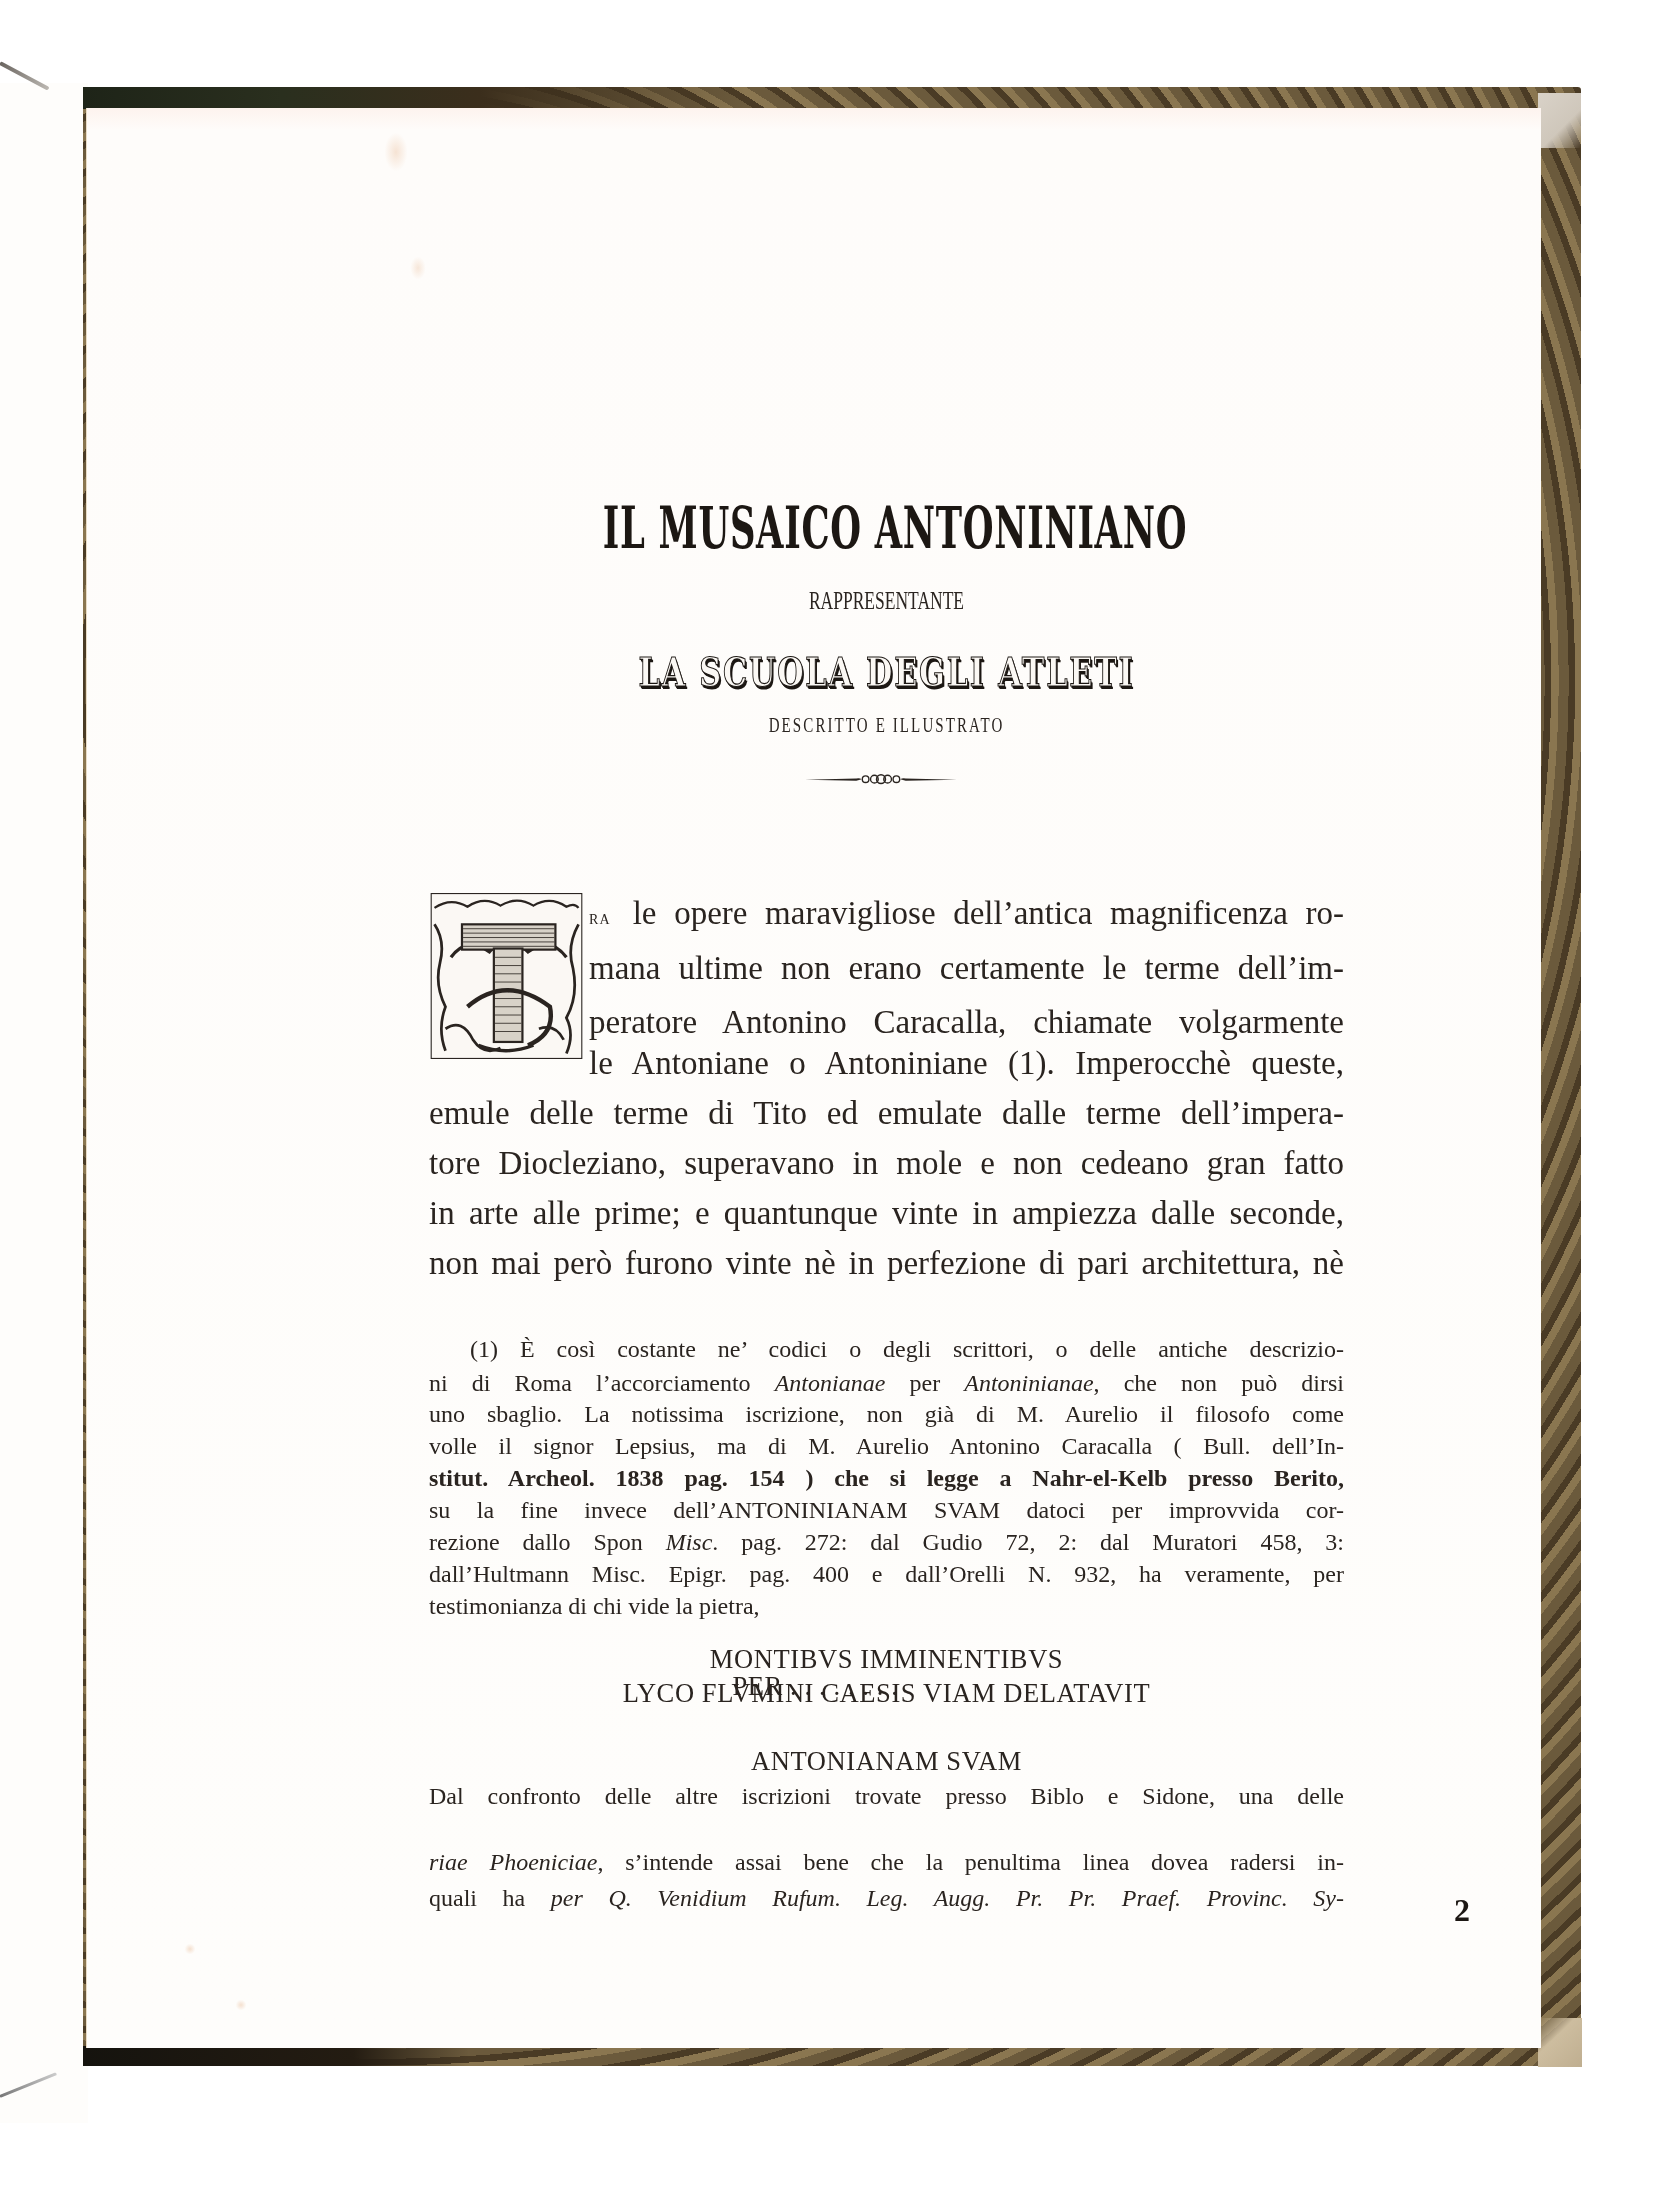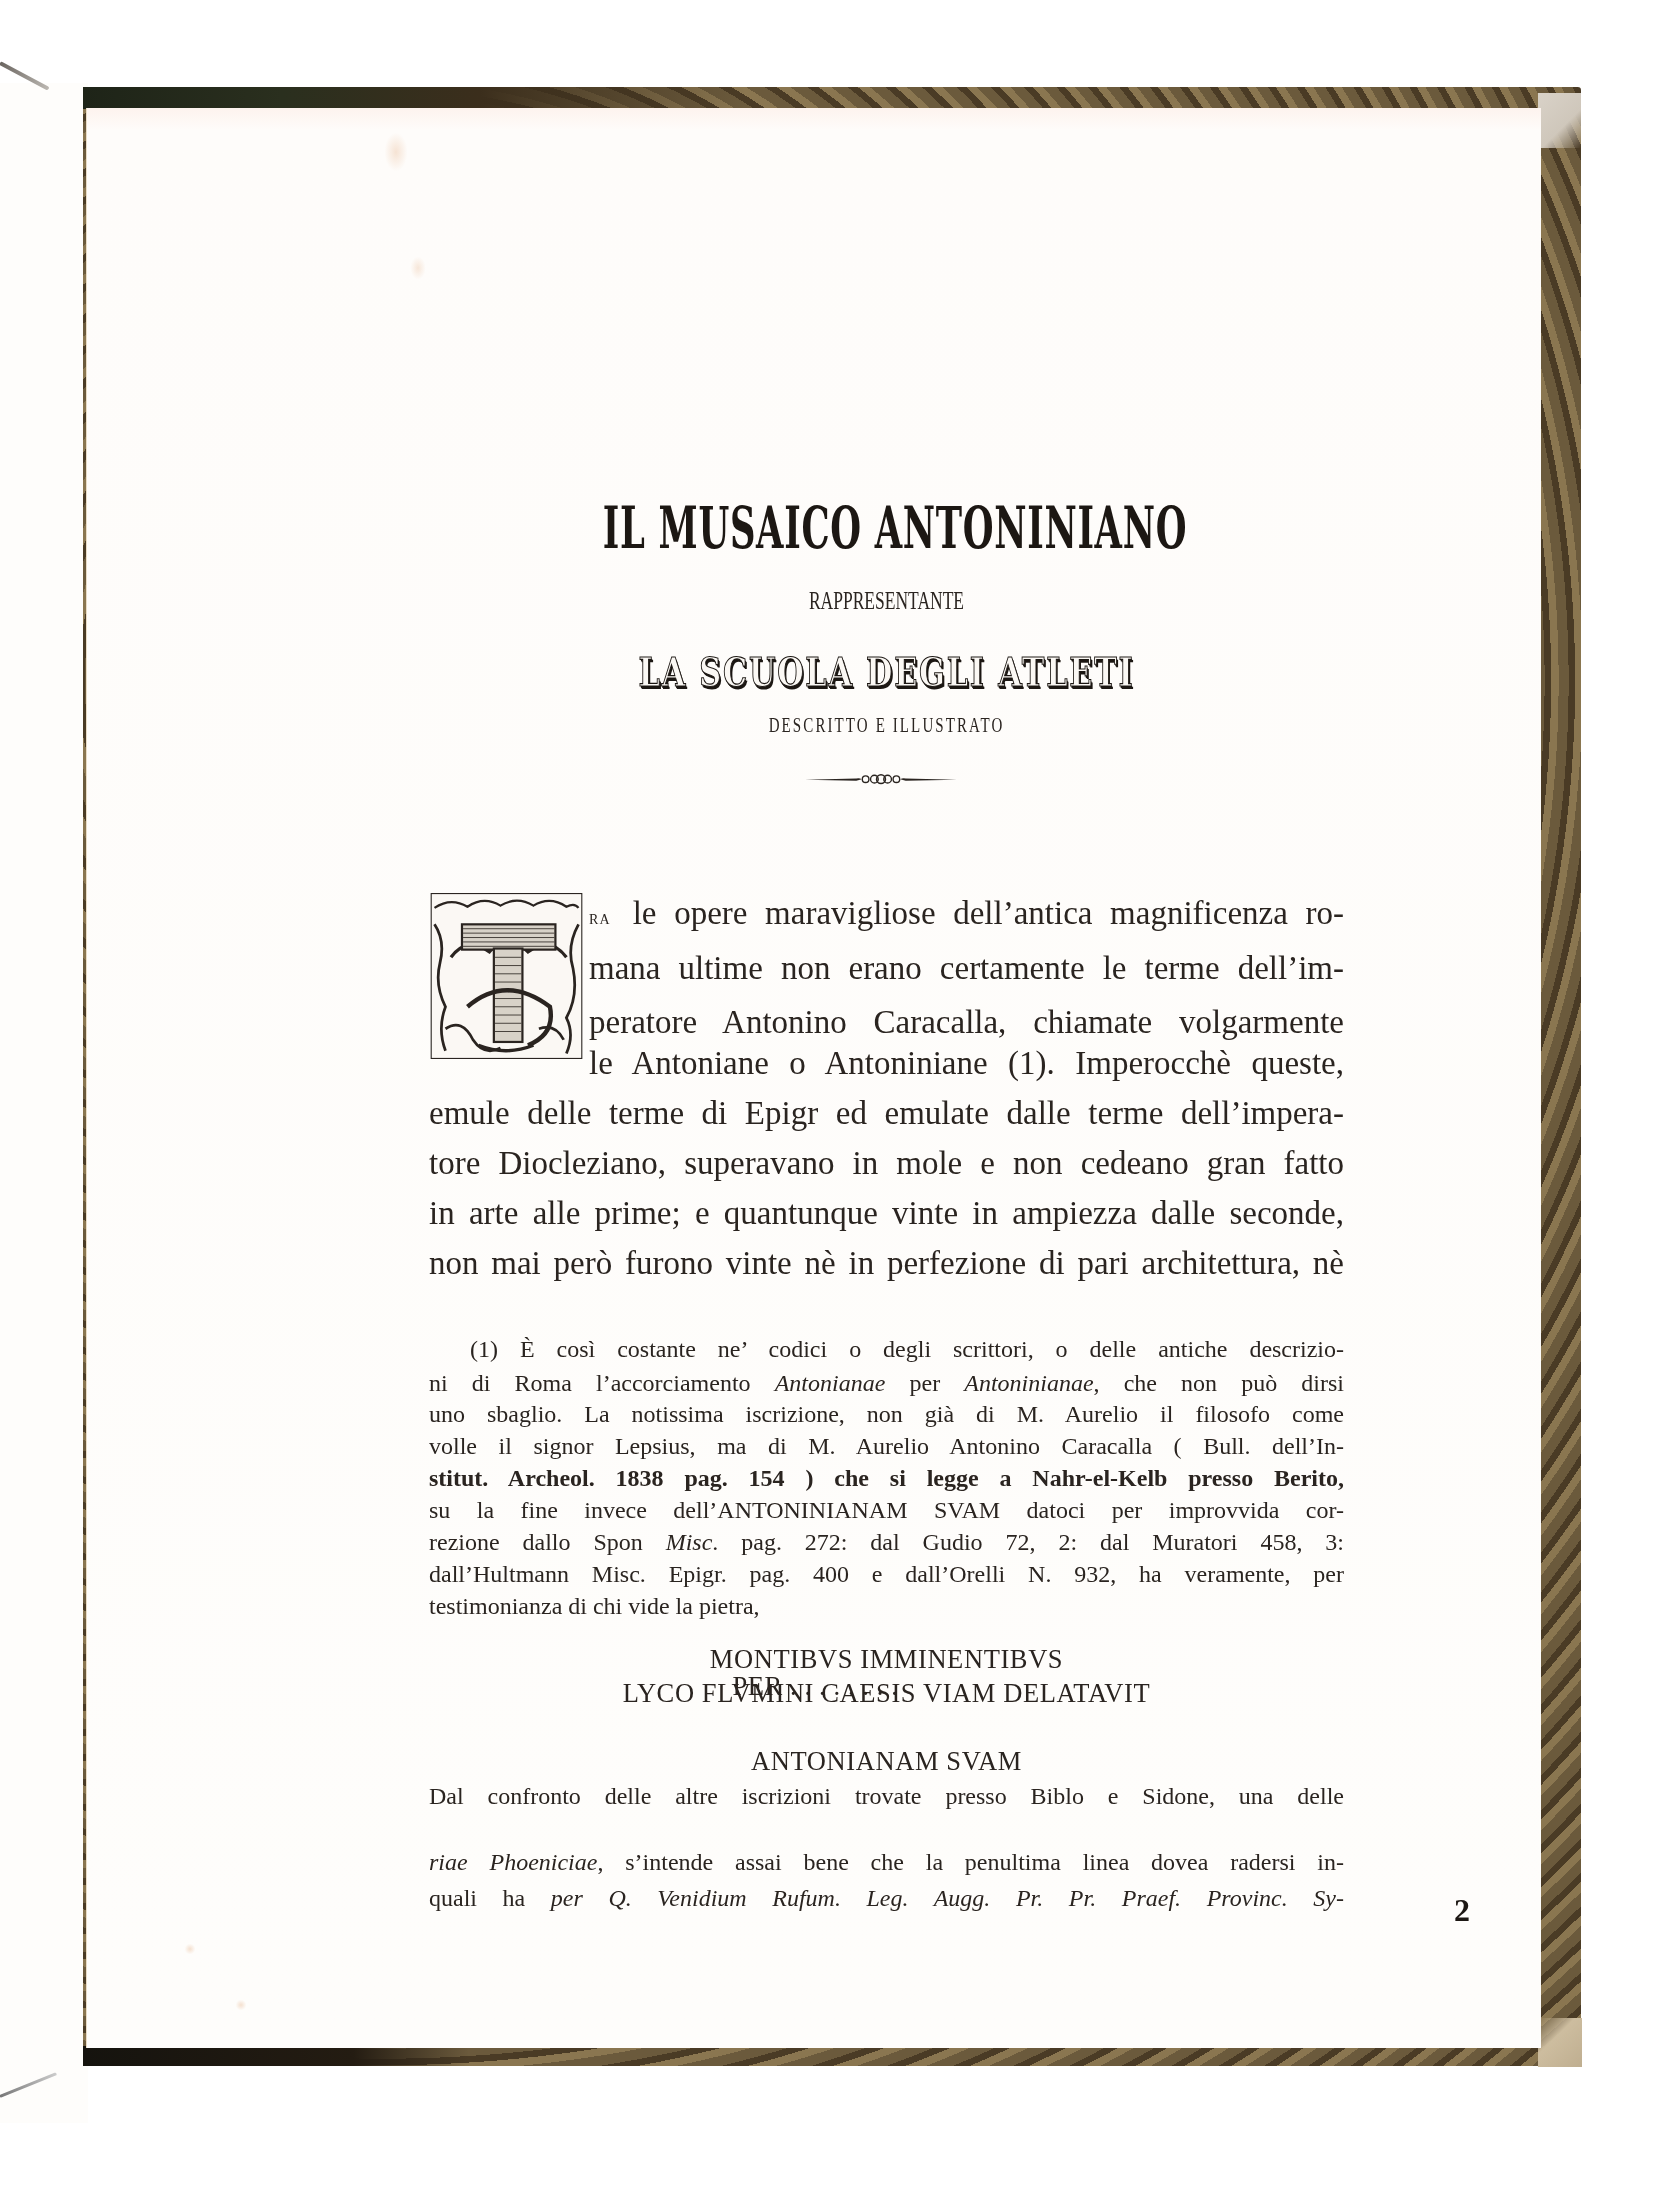--- a/index.html
+++ b/index.html
@@ -189,21 +189,21 @@
       <path d="M90 280 Q140 300 190 280" fill="none" stroke="#2a2420" stroke-width="6"></path>
     </svg>
 
     <div class="body-line indent" style="top:789px;">
       <span class="small-caps-ra">RA</span>
       <span>le opere maravigliose dell’antica magnificenza ro-</span>
     </div>
     <div class="body-line indent" style="top:844px;">mana ultime non erano certamente le terme dell’im-</div>
     <div class="body-line indent" style="top:898px;">peratore Antonino Caracalla, chiamate volgarmente</div>
     <div class="body-line indent" style="top:939px;">le Antoniane o Antoniniane (1). Imperocchè queste,</div>
-    <div class="body-line" style="top:989px;">emule delle terme di Epigr ed emulate dalle terme dell’impera-</div>
+    <div class="body-line" style="top:989px;">emule delle terme di Tito ed emulate dalle terme dell’impera-</div>
     <div class="body-line" style="top:1039px;">tore Diocleziano, superavano in mole e non cedeano gran fatto</div>
     <div class="body-line" style="top:1089px;">in arte alle prime; e quantunque vinte in ampiezza dalle seconde,</div>
     <div class="body-line" style="top:1139px;">non mai però furono vinte nè in perfezione di pari architettura, nè</div>
 
     <div class="fn-line first" style="top:1229px;">
       <span>(1)</span>
       <span>È così costante ne’ codici o degli scrittori, o delle antiche descrizio-</span>
     </div>
     <div class="fn-line" style="top:1263px;">
       <span>ni di Roma l’accorciamento </span><i>Antonianae</i><span> per </span><i>Antoninianae</i><span>, che non può dirsi</span>

